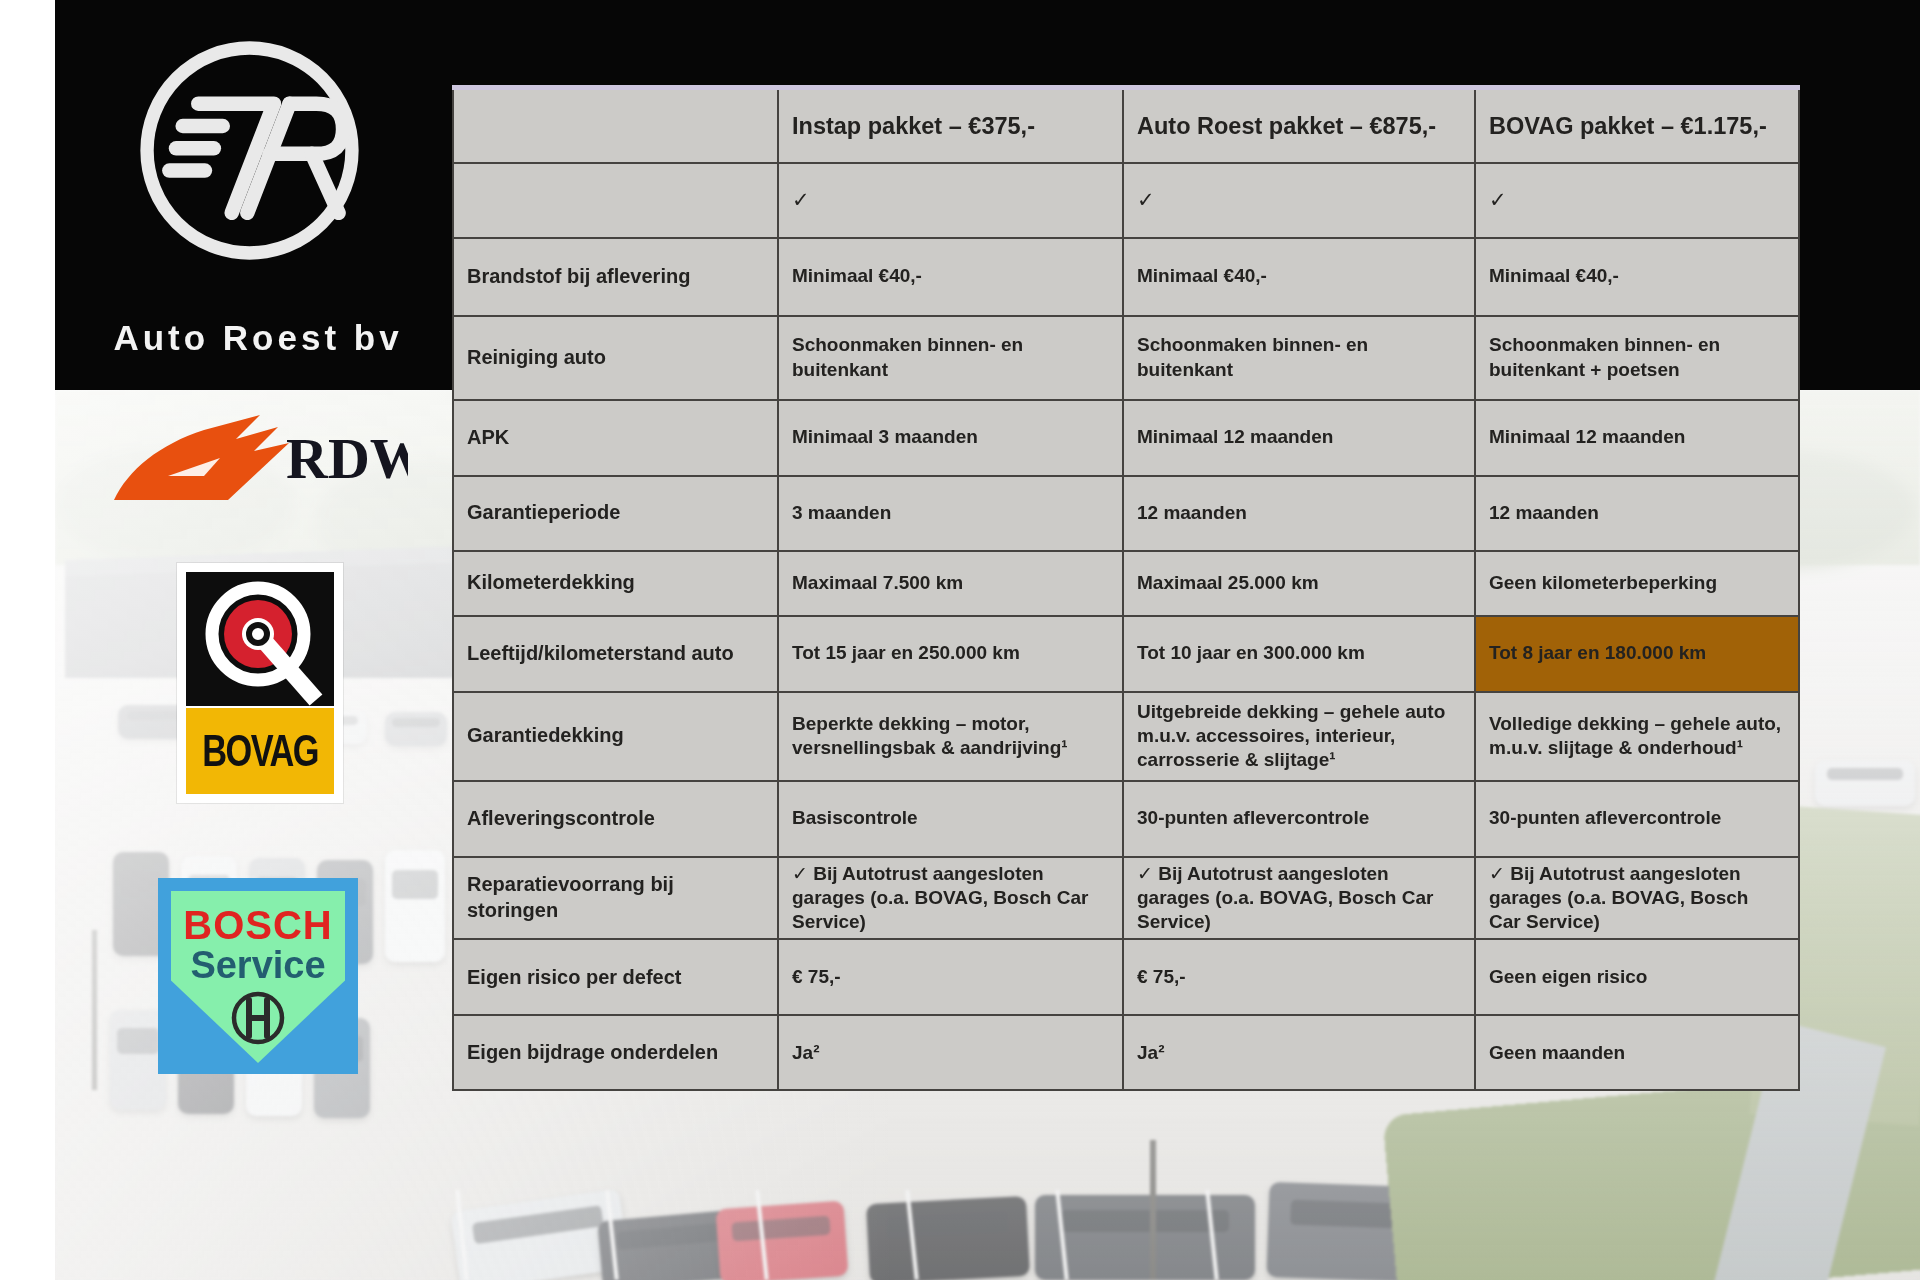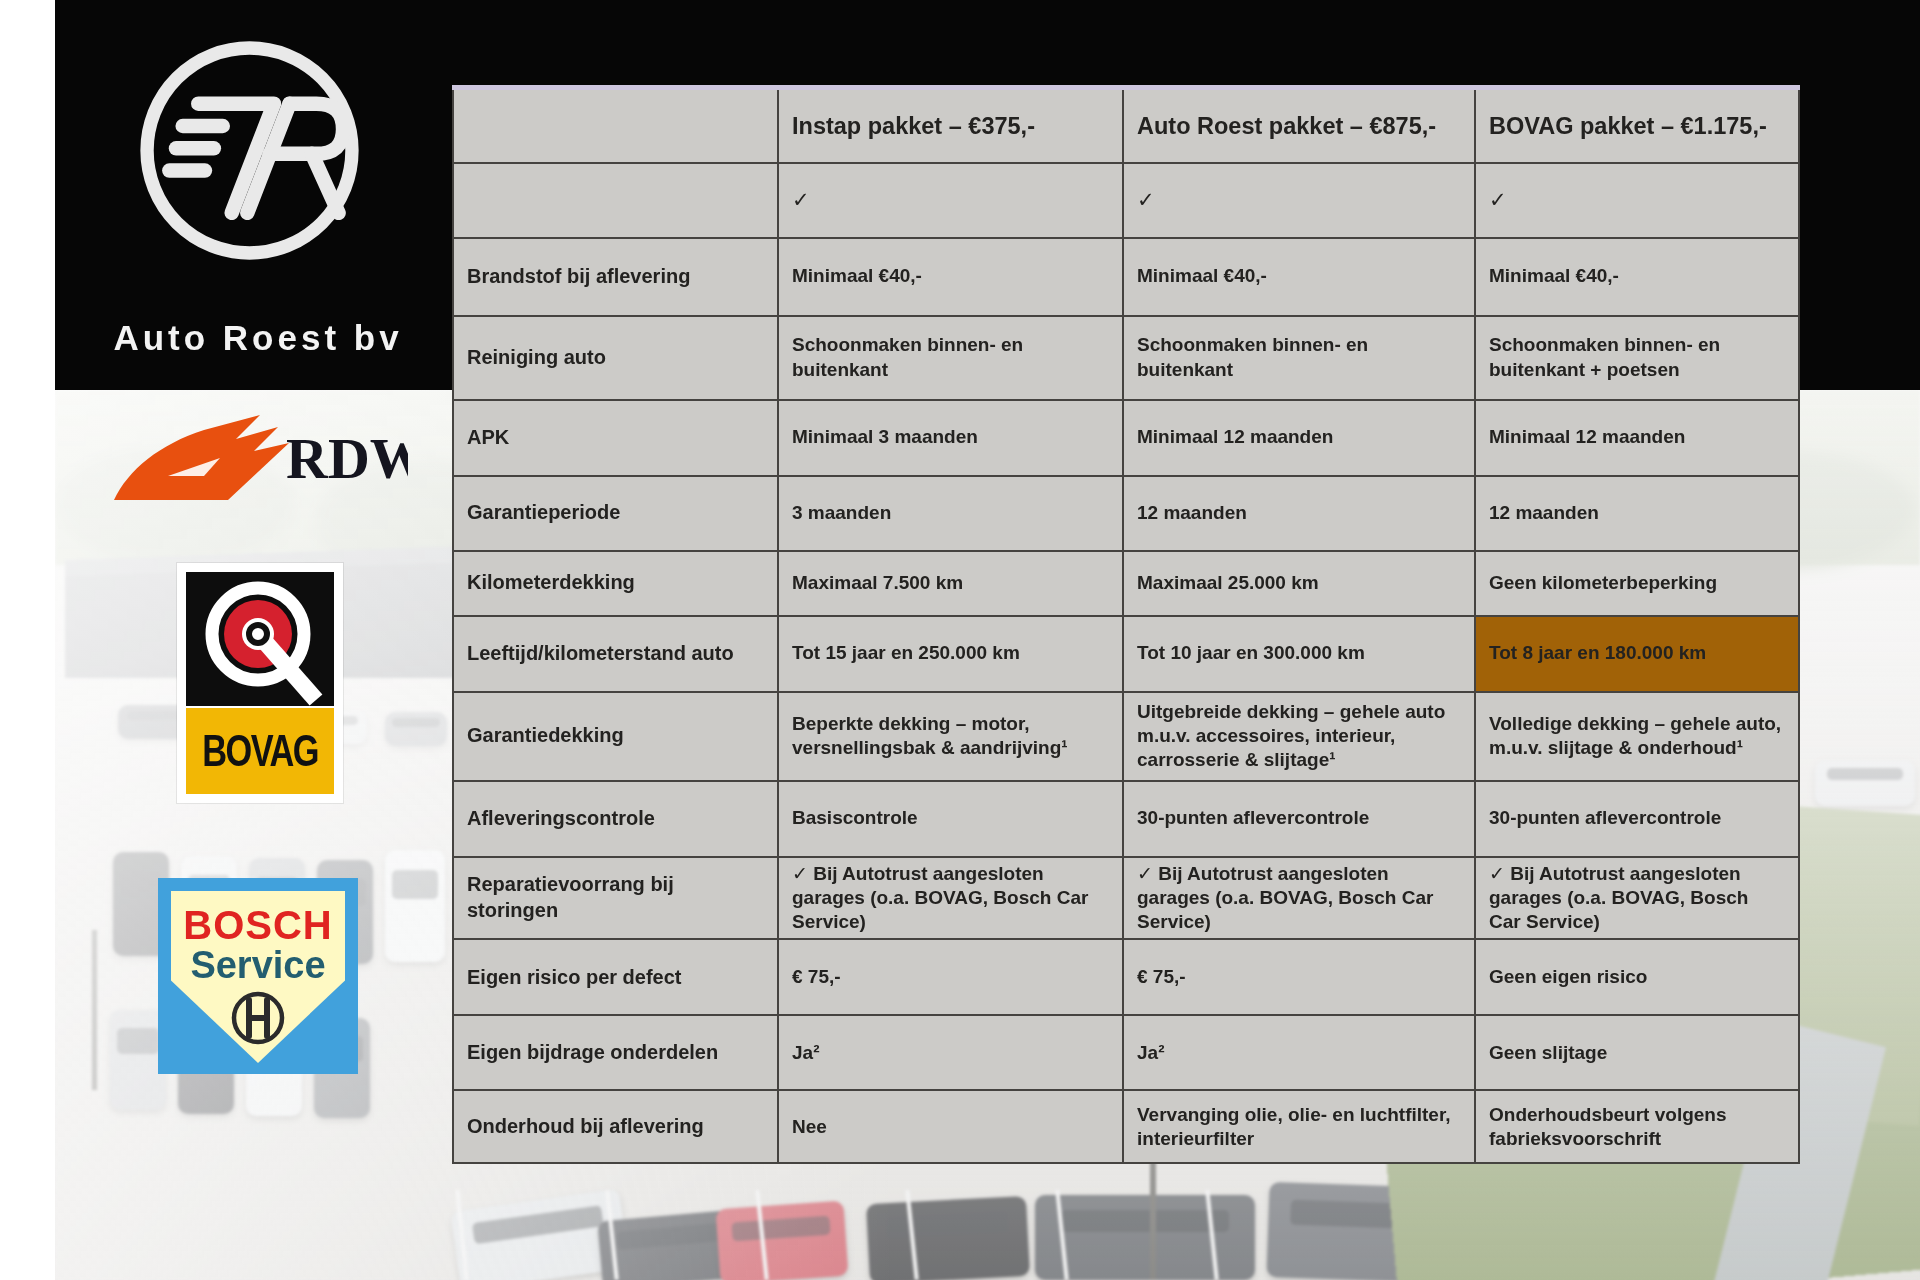--- a/index.html
+++ b/index.html
@@ -36,21 +36,21 @@
 
   
   #rdw{position:absolute;left:108px;top:412px;}
   #bovag{position:absolute;left:177px;top:563px;width:166px;height:240px;background:#ffffff;
          box-shadow:0 0 0 1px rgba(0,0,0,.08);padding:0;}
   #bovag .top{position:absolute;left:9px;top:9px;right:9px;height:134px;background:#0d0d0d;}
   #bovag .bottom{position:absolute;left:9px;bottom:9px;right:9px;height:86px;background:#f2b705;
          display:flex;align-items:center;justify-content:center;}
   #bovag .bottom span{font-size:44px;font-weight:800;color:#111111;transform:scaleX(.78);letter-spacing:-2px;}
   #bosch{position:absolute;left:158px;top:878px;width:200px;height:196px;background:#41a1dc;}
-  #bosch .shield{position:absolute;left:13px;right:13px;top:13px;height:172px;background:#fef9c3;
+  #bosch .shield{position:absolute;left:13px;right:13px;top:13px;height:172px;background:#86efac;
          clip-path:polygon(0 0,100% 0,100% 52%,50% 100%,0 52%);text-align:center;}
   #bosch .l1{margin-top:12px;font-size:40px;font-weight:800;color:#e02421;letter-spacing:1px;}
   #bosch .l2{margin-top:-4px;font-size:38px;font-weight:bold;color:#235e70;}
 
   
   #pkg-table{position:absolute;left:452px;top:85px;width:1346px;border-collapse:collapse;table-layout:fixed;
         border-top:5px solid #cdc6de;}
   #pkg-table th,#pkg-table td{border:2px solid #454340;background:#cccbc8;padding:4px 13px;
         font-weight:bold;vertical-align:middle;text-align:left;color:#232220;line-height:1.28;}
   #pkg-table thead th{font-size:23.5px;}
@@ -285,23 +285,17 @@
         <tr style="height: 76px;">
           <th style="background: rgb(204, 203, 200); border-color: rgb(69, 67, 64);">Eigen risico per defect</th>
           <td style="background: rgb(204, 203, 200); border-color: rgb(69, 67, 64);">€ 75,-</td>
           <td style="background: rgb(204, 203, 200); border-color: rgb(69, 67, 64);">€ 75,-</td>
           <td style="background: rgb(204, 203, 200); border-color: rgb(69, 67, 64);">Geen eigen risico</td>
         </tr>
         <tr style="height: 75px;">
           <th style="background: rgb(204, 203, 200); border-color: rgb(69, 67, 64);">Eigen bijdrage onderdelen</th>
           <td style="background: rgb(204, 203, 200); border-color: rgb(69, 67, 64);">Ja²</td>
           <td style="background: rgb(204, 203, 200); border-color: rgb(69, 67, 64);">Ja²</td>
-          <td style="background: rgb(204, 203, 200); border-color: rgb(69, 67, 64);">Geen slijtage</td>
-        </tr>
-        <tr style="height: 73px;">
-          <th style="background: rgb(204, 203, 200); border-color: rgb(69, 67, 64);">Onderhoud bij aflevering</th>
-          <td style="background: rgb(204, 203, 200); border-color: rgb(69, 67, 64);">Nee</td>
-          <td style="background: rgb(204, 203, 200); border-color: rgb(69, 67, 64);">Vervanging olie, olie- en luchtfilter, interieurfilter</td>
-          <td style="background: rgb(204, 203, 200); border-color: rgb(69, 67, 64);">Onderhoudsbeurt volgens fabrieksvoorschrift</td>
+          <td style="background: rgb(204, 203, 200); border-color: rgb(69, 67, 64);">Geen maanden</td>
         </tr>
       </tbody>
   </table>
 </div>
 
 </body></html>

